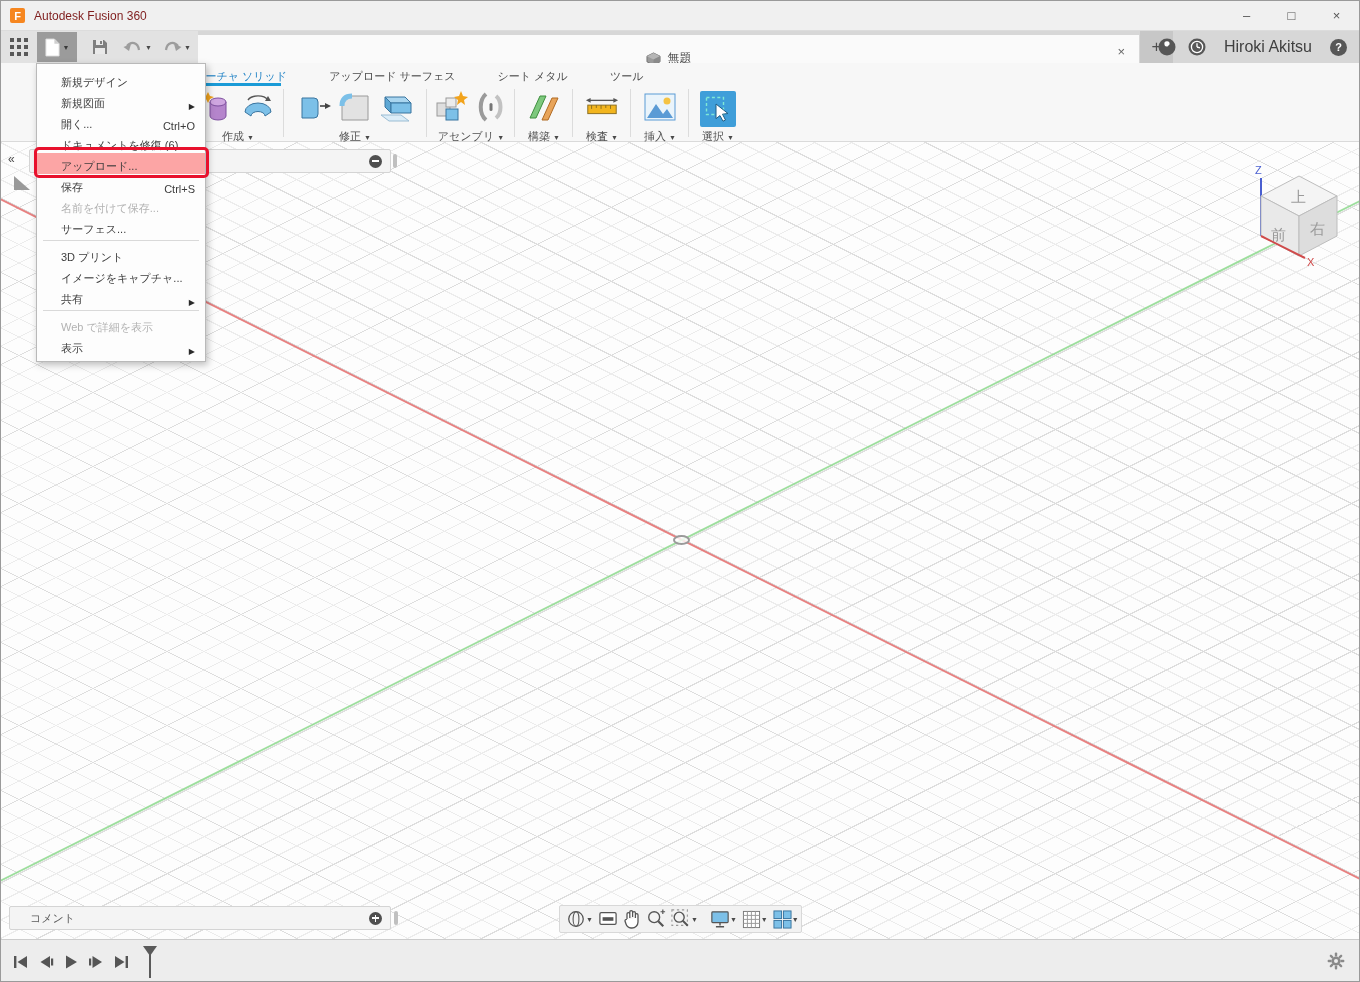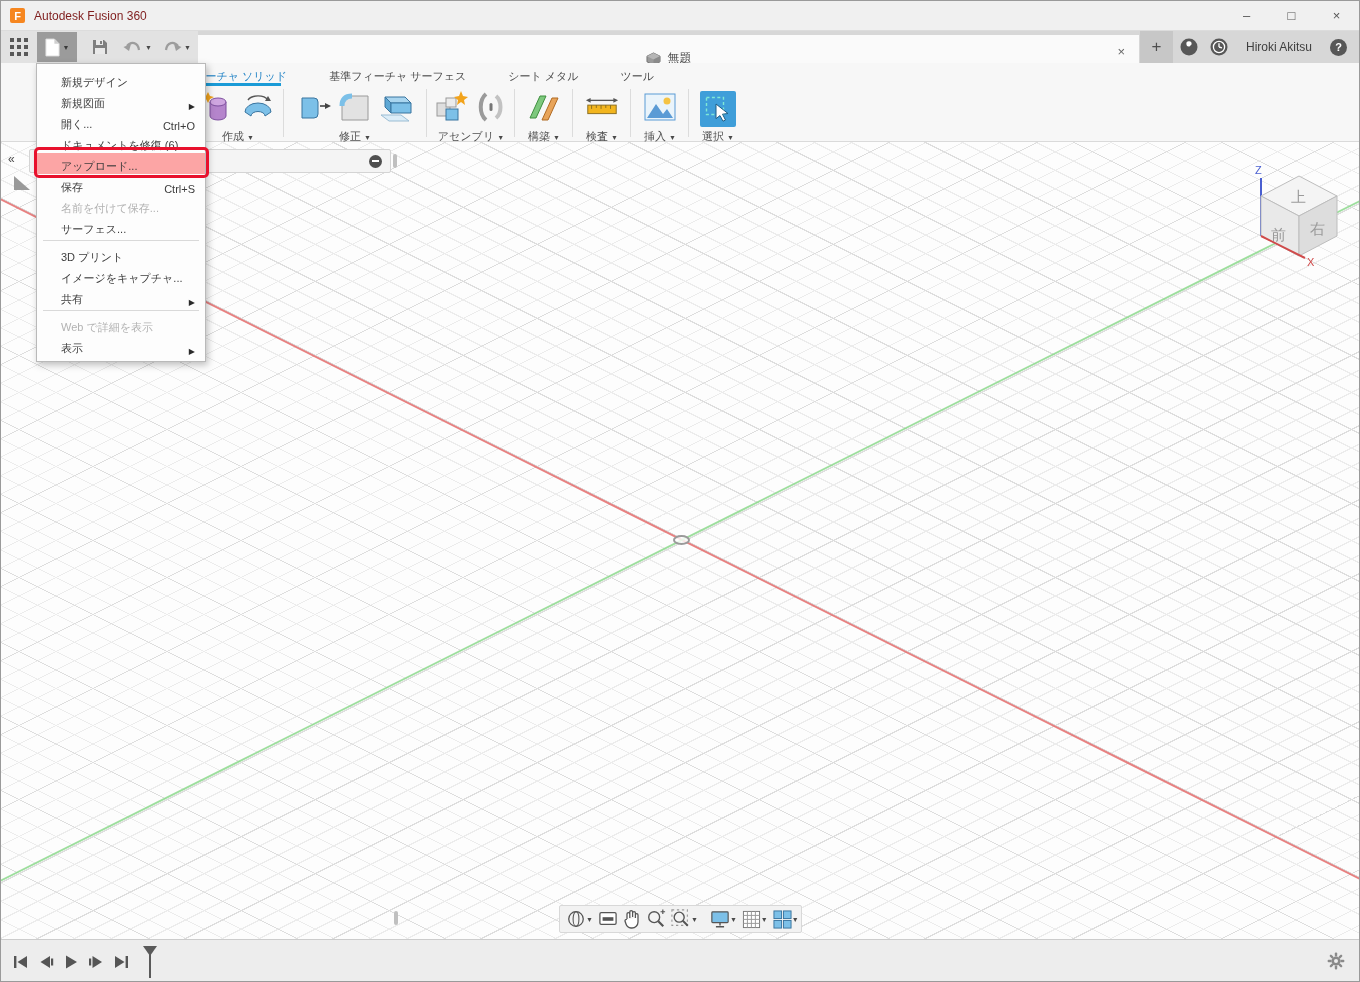--- a/index.html
+++ b/index.html
@@ -33,21 +33,21 @@
   
   #doc-tab { position:absolute; left:197px; top:4px; width:941px; height:32px; background:#fafafa;
     display:flex; align-items:flex-end; justify-content:center; }
   #doc-tab-inner { display:flex; align-items:center; gap:7px; font-size:12px; color:#4a4a4a; }
   #doc-tab-close { position:absolute; right:8px; top:0; height:32px; display:flex; align-items:center;
     font-size:13px; color:#666; padding:0 6px; }
   #newtab-btn { position:absolute; left:1139px; top:0; width:33px; height:32px; background:#c7c7c7;
     display:flex; align-items:center; justify-content:center; font-size:17px; color:#4e4e4e; }
   #appbar-right { position:absolute; right:0; top:0; height:32px; display:flex; align-items:center; gap:12px; padding-right:12px; }
   .round-ic { width:18px; height:18px; }
-  #user-name { font-size:12px; color:#3f3f3f; margin:0 6px; }
+  #user-name { font-size:16px; color:#3f3f3f; margin:0 6px; }
   #help-btn { width:17px; height:17px; background:#575757; color:#fff; border-radius:50%;
     font-size:11px; font-weight:bold; display:flex; align-items:center; justify-content:center; }
 
   
   #ribbon { position:absolute; left:0; top:62px; width:100%; height:79px; background:#f7f7f7;
     border-bottom:1px solid #dadada; }
   #ribbon-tabs { position:absolute; left:160px; top:3px; display:flex; gap:42px; height:20px; align-items:center; }
   .rtab { font-size:11px; color:#4a4a4a; white-space:nowrap; }
   .rtab.active { color:#1a7fc4; }
   #tab-underline { position:absolute; left:160px; top:20px; width:120px; height:3px; background:#1a9bd7; }
@@ -208,21 +208,21 @@
         <path d="M9,9 L9,5.2 M9,9 L12,9.8" stroke="#ffffff" stroke-width="1.3" fill="none"></path>
       </svg>
       <span id="user-name">Hiroki Akitsu</span>
       <div id="help-btn">?</div>
     </div>
   </div>
 
   <div id="ribbon">
     <div id="ribbon-tabs">
       <span class="rtab active">基準フィーチャ ソリッド</span>
-      <span class="rtab">基準フィーチャ サーフェス</span>
+      <span class="rtab">アップロード サーフェス</span>
       <span class="rtab">シート メタル</span>
       <span class="rtab">ツール</span>
     </div>
     <div id="tab-underline"></div>
 
     <div class="rgroup" style="left:193px; width:88px;">
       <div class="gicons">
         <div class="icbtn">
           <svg width="32" height="34" viewBox="0 0 32 34">
             <path d="M8,12 v14 a8,4 0 0 0 16,0 v-14 z" fill="#b585cc" stroke="#7d4f9e"></path>
@@ -369,20 +369,24 @@
     <div id="origin-pt"></div>
 
     <div id="browser-collapse">«</div>
     <div id="browser-expand-tri"></div>
 
     <div class="slimbar" id="browser-bar">
       <div class="circlebtn"></div>
     </div>
     <div class="barnub" id="browser-nub"></div>
 
+    <div class="slimbar" id="comment-bar">
+      <span id="comment-label">コメント</span>
+      <div class="circlebtn plus"></div>
+    </div>
     <div class="barnub" id="comment-nub"></div>
 
     <svg id="viewcube" viewBox="0 0 118 115">
       <path d="M20,22 L20,80" stroke="#4a5fd0" stroke-width="2"></path>
       <text x="14" y="18" font-size="11" fill="#4a5fd0">Z</text>
       <polygon points="20,40 58,20 96,40 58,60" fill="#f4f4f4" stroke="#bdbdbd"></polygon>
       <polygon points="20,40 58,60 58,100 20,80" fill="#e9e9e9" stroke="#bdbdbd"></polygon>
       <polygon points="58,60 96,40 96,80 58,100" fill="#dddddd" stroke="#bdbdbd"></polygon>
       <text x="50" y="46" font-size="15" fill="#9a9a9a">上</text>
       <text x="30" y="84" font-size="15" fill="#9a9a9a">前</text>

